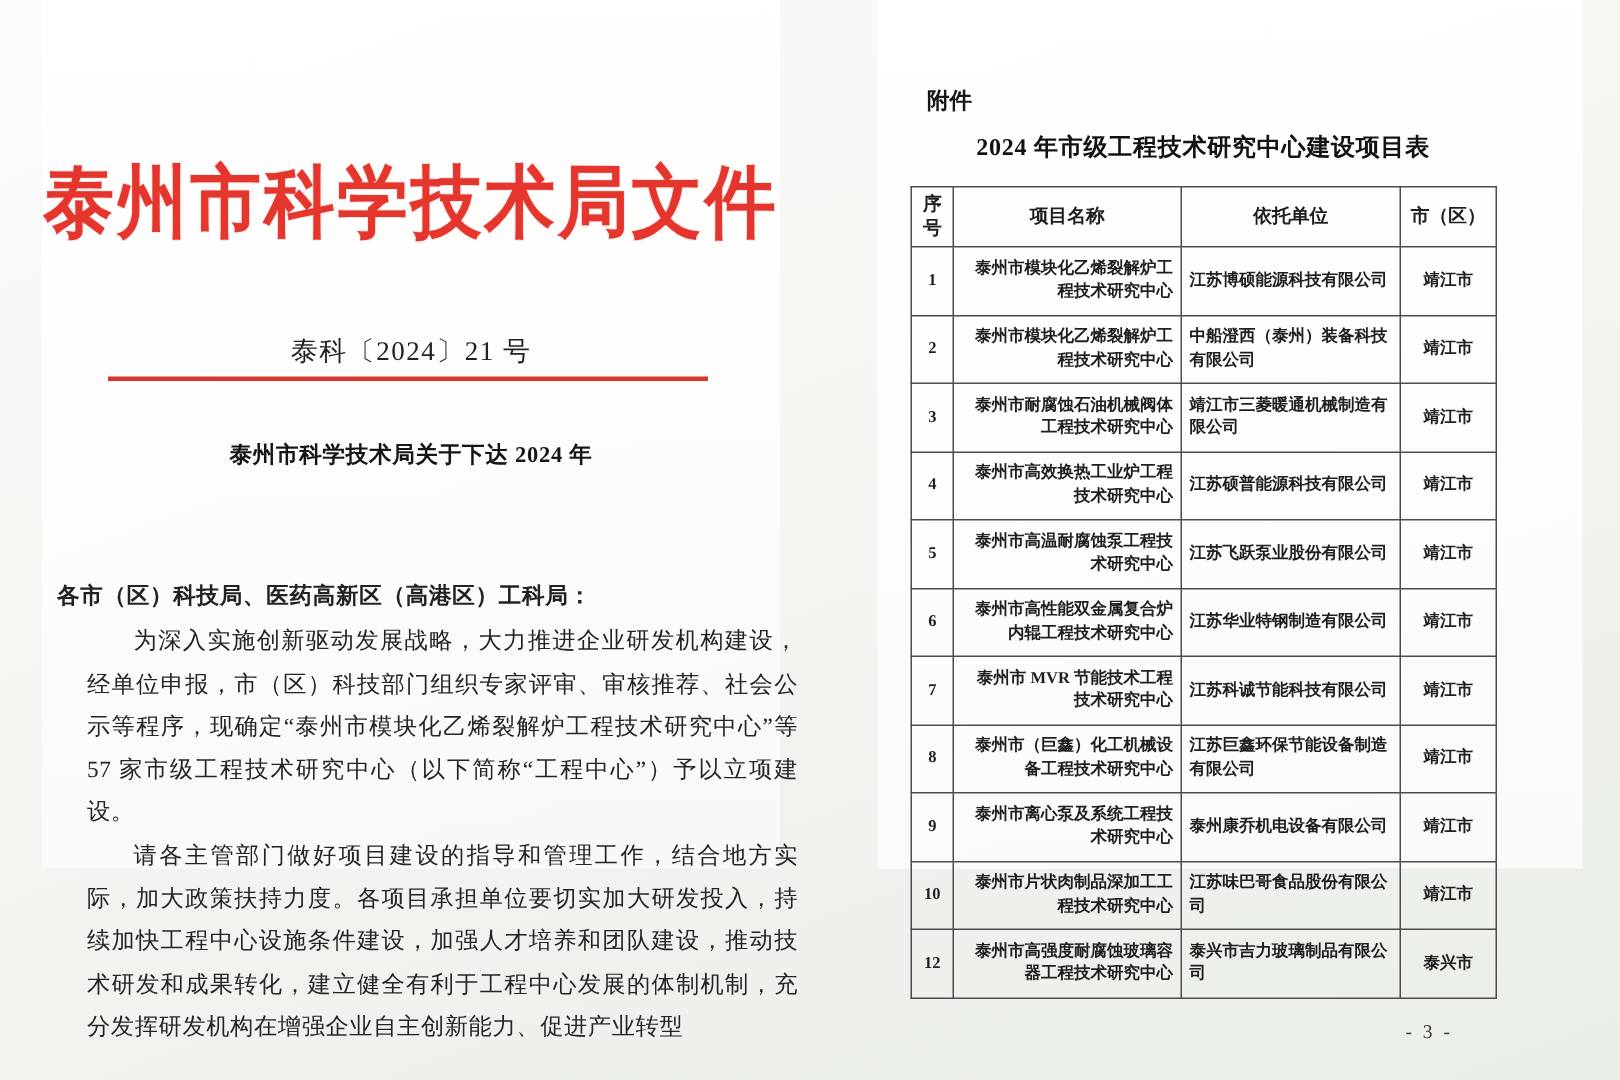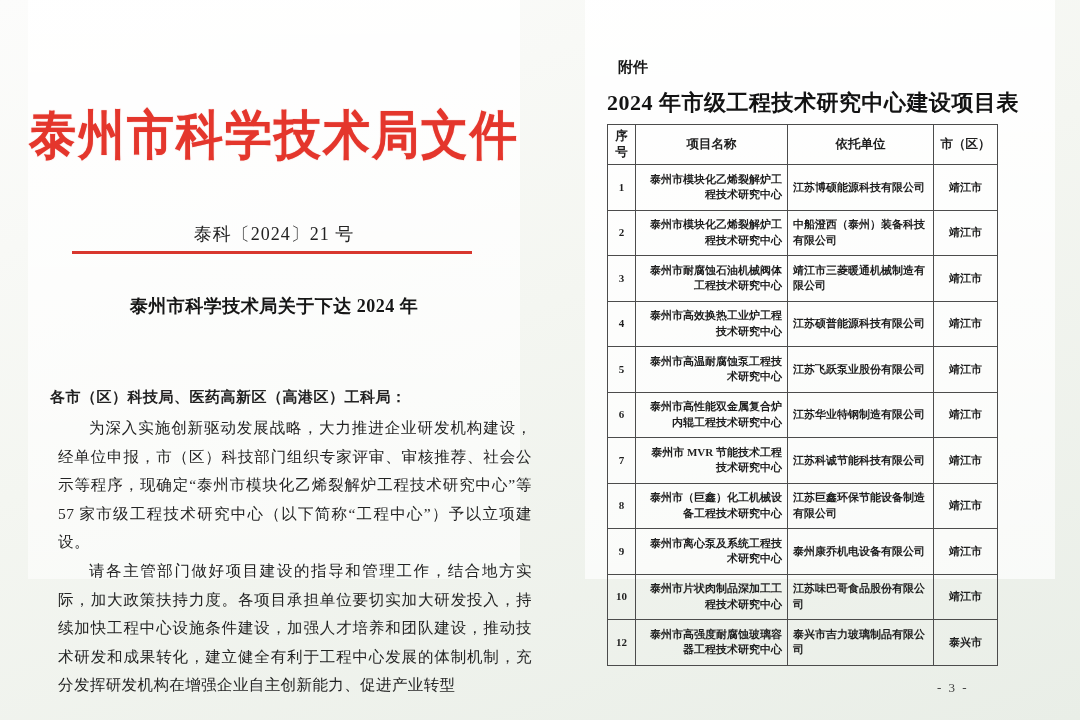--- a/index.html
+++ b/index.html
@@ -25,42 +25,42 @@
   .doc-number{
     position:absolute;left:0;top:222px;width:100%;
     text-align:center;font-size:18px;letter-spacing:1px;color:#222;
   }
   .red-rule{
     position:absolute;left:44px;top:251px;width:400px;height:3px;
     background:#d8372e;
   }
   .doc-title{
     position:absolute;left:20px;top:292px;width:452px;
-    text-align:center;font-size:18px;font-weight:bold;color:#161616;
+    text-align:center;font-size:15px;font-weight:bold;color:#161616;
     line-height:1.6;letter-spacing:.5px;
   }
   .salutation{
     position:absolute;left:10px;top:388px;width:472px;
-    font-size:15px;font-weight:600;color:#222;letter-spacing:.5px;margin-left:12px;
+    font-size:15px;font-weight:600;color:#222;letter-spacing:.5px;
   }
   .body-text{
     position:absolute;left:10px;top:414px;width:474px;
     font-size:15.5px;line-height:28.6px;color:#242424;
     text-align:justify;font-weight:500;letter-spacing:.4px;margin-left:20px;
   }
   .body-text p{margin:0;text-indent:2em;}
 
   
   .attachment-label{
     position:absolute;left:33px;top:58px;
     font-size:15px;font-weight:bold;color:#171717;
   }
   .table-title{
     position:absolute;left:22px;top:88px;width:390px;
-    text-align:center;font-size:22px;font-weight:bold;color:#131313;
+    text-align:center;font-size:16px;font-weight:bold;color:#131313;
     letter-spacing:.5px;white-space:nowrap;
   }
   .projects-table{
     position:absolute;left:22px;top:124px;width:390px;
     border-collapse:collapse;table-layout:fixed;
     font-family:"Liberation Serif","DejaVu Serif",serif;
   }
   .projects-table th,.projects-table td{
     border:1.3px solid #4c4c4c;
     color:#1f1f1f;

